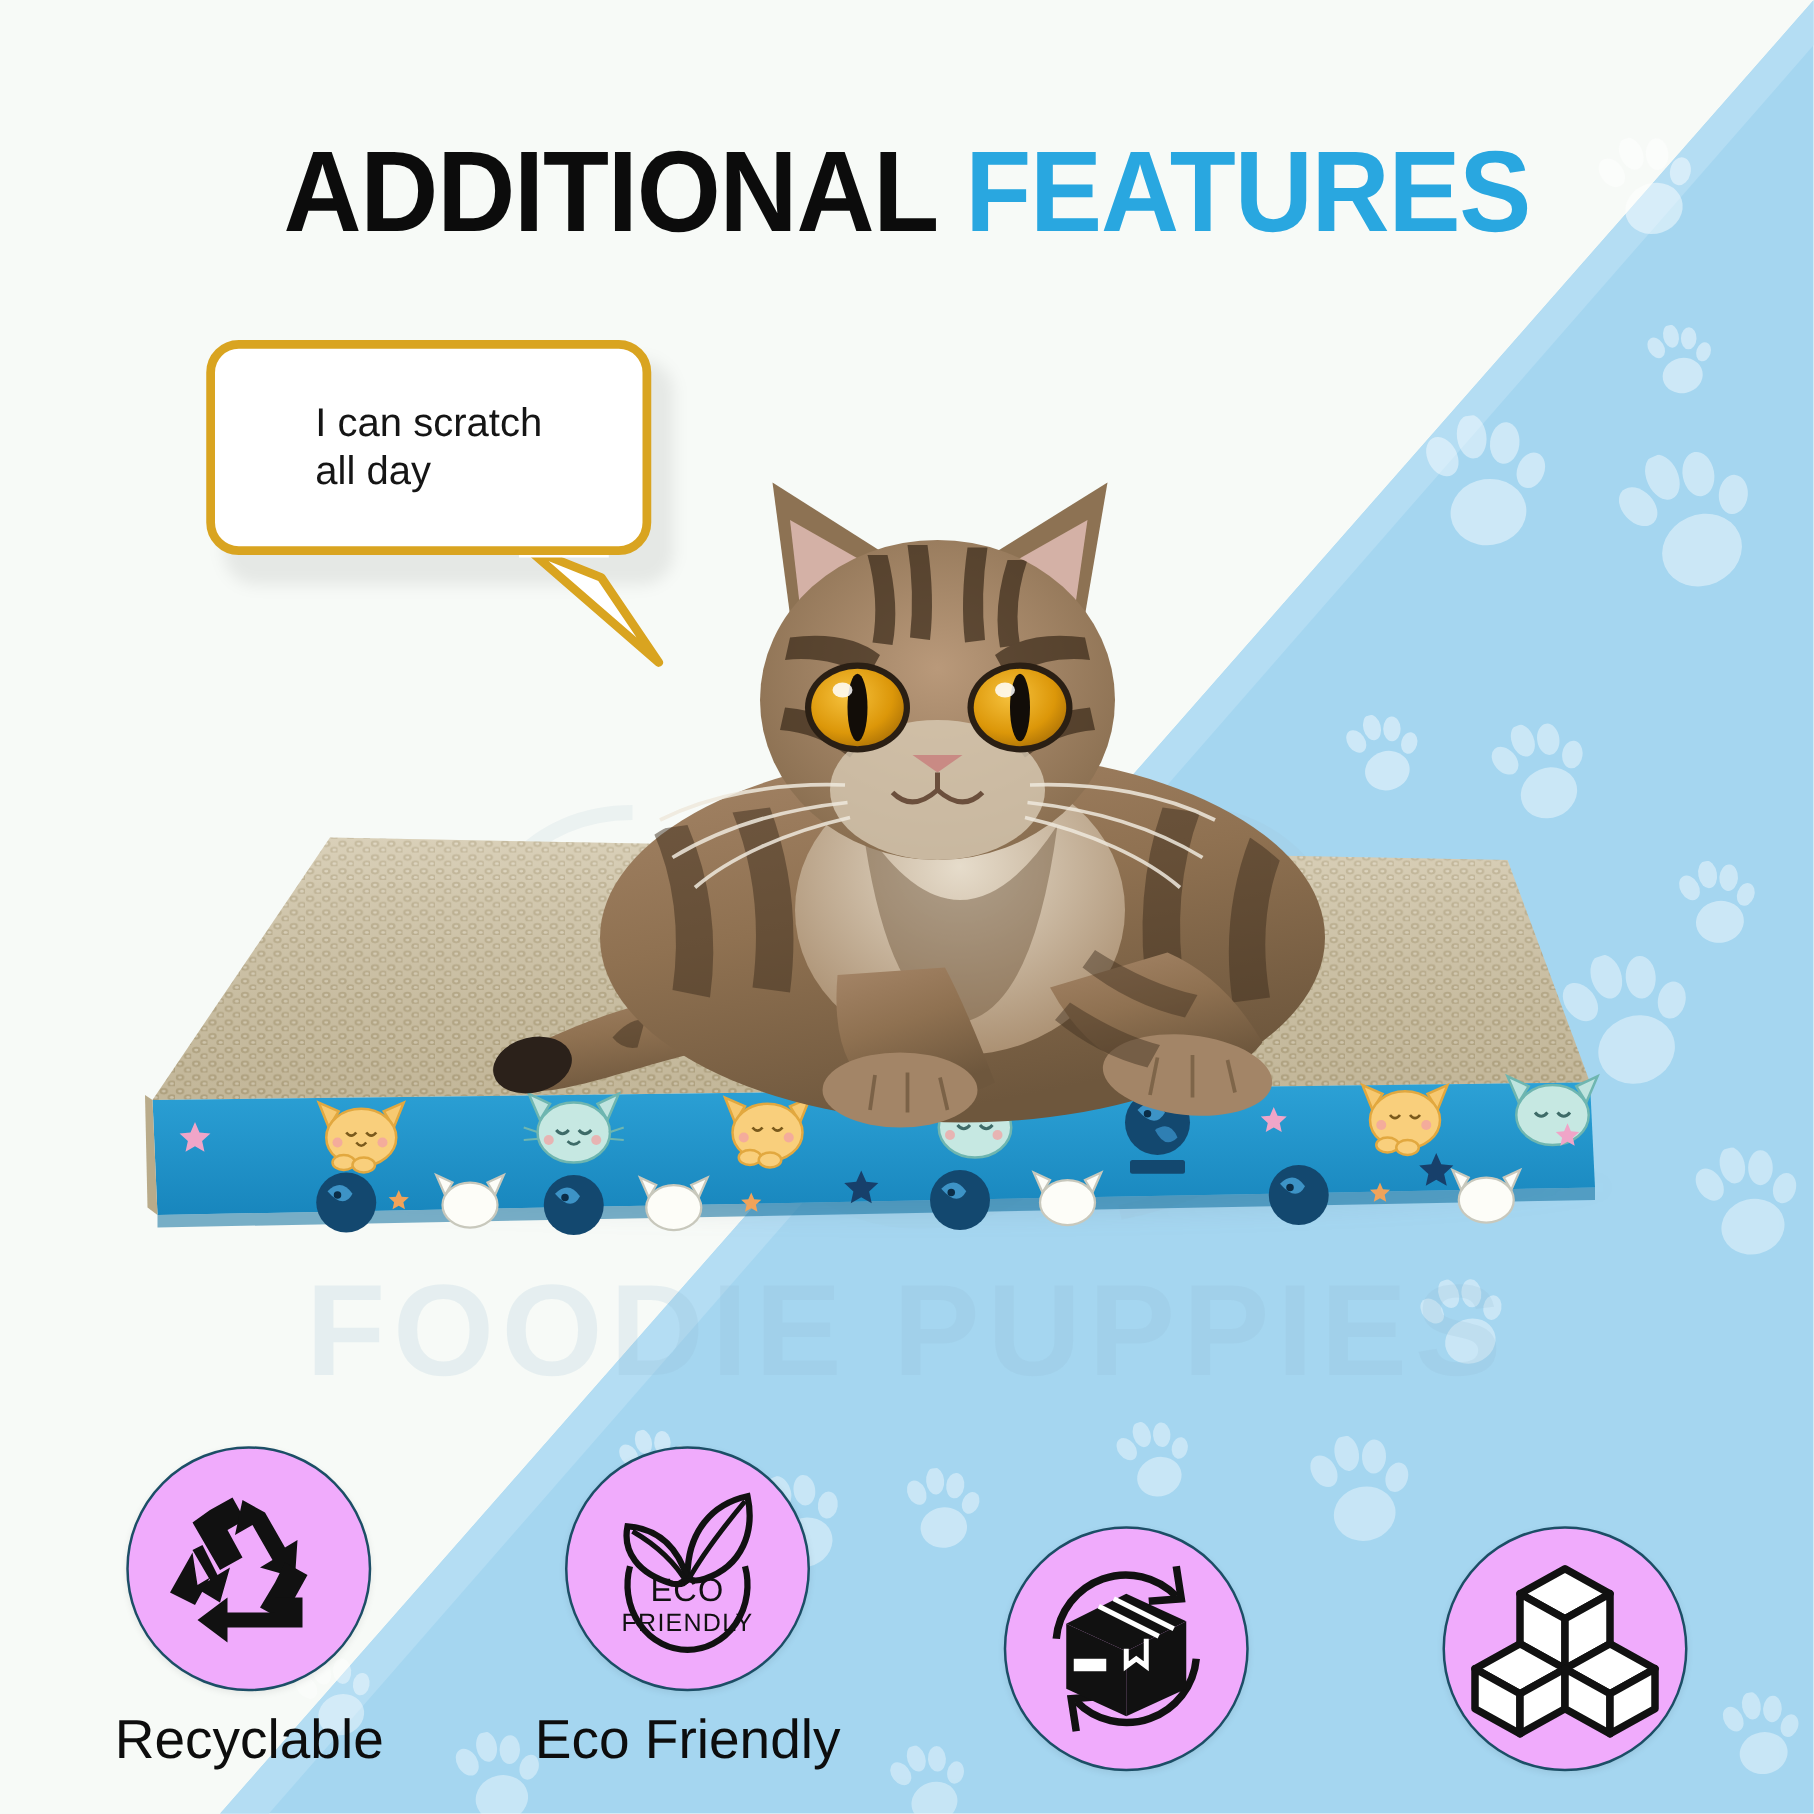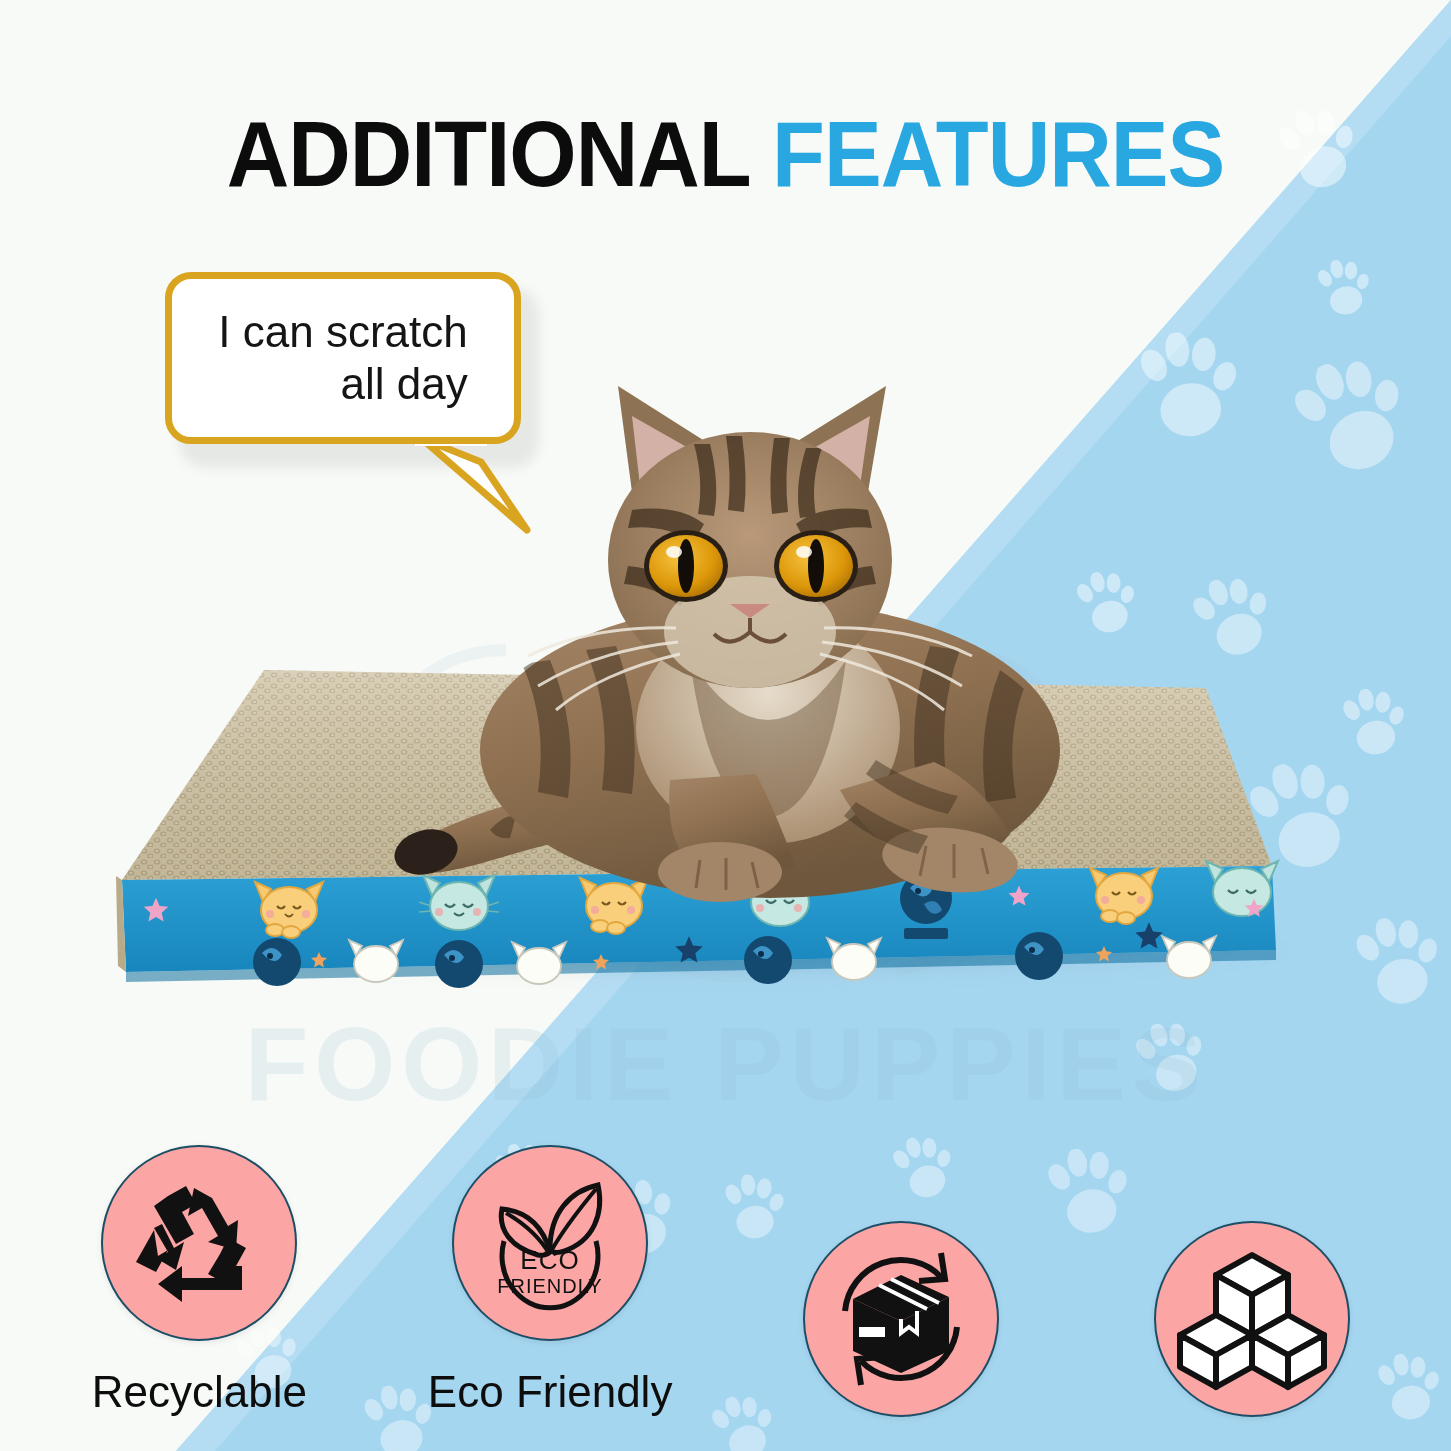--- a/index.html
+++ b/index.html
@@ -47,21 +47,21 @@
     position:absolute;left:14px;top:16px;width:360px;height:180px;
     background:rgba(0,0,0,.07);border-radius:26px;filter:blur(6px);
   }
   .bubble{
     position:absolute;left:0;top:0;width:356px;height:172px;
     background:#fff;border:7px solid #d9a420;border-radius:26px;
     box-sizing:border-box;
     display:flex;align-items:center;justify-content:center;
   }
   .bubble-text{
-    font-size:44px;line-height:1.18;color:#151515;text-align:right;
+    font-size:32px;line-height:1.18;color:#151515;text-align:left;
     padding:0 18px;
   }
   .bubble-tail{position:absolute;left:250px;top:160px;}
   .bubble-tail svg{display:block;}
 
   
   .product{position:absolute;left:100px;top:360px;width:1260px;height:700px;}
   .prod-shadow{
     position:absolute;left:30px;top:560px;width:1180px;height:60px;
     background:radial-gradient(ellipse at 50% 50%, rgba(90,110,130,.22), rgba(90,110,130,0) 70%);
@@ -80,28 +80,28 @@
   .features{
     position:absolute;left:0;right:0;bottom:34px;height:330px;
     display:flex;align-items:flex-end;justify-content:space-around;
     padding:0 24px;box-sizing:border-box;
   }
   .feature{
     width:300px;display:flex;flex-direction:column;align-items:center;
   }
   .feature-badge{
     width:196px;height:196px;border-radius:50%;
-    background:#fca5a5;border:2px solid #1c4e66;
+    background:#f0abfc;border:2px solid #1c4e66;
     display:flex;align-items:center;justify-content:center;
     box-shadow:0 2px 6px rgba(0,0,0,.08);
     box-sizing:border-box;
   }
   .feature-badge svg{display:block;}
   .feature-label{
-    margin-top:26px;font-size:44px;color:#0d0d0d;white-space:nowrap;
+    margin-top:14px;font-size:44px;color:#0d0d0d;white-space:nowrap;
   }
 </style>
 </head>
 <body>
 
 <div class="stage">
 
   <div class="bg-base"></div>
 
   <div class="bg-diag">

